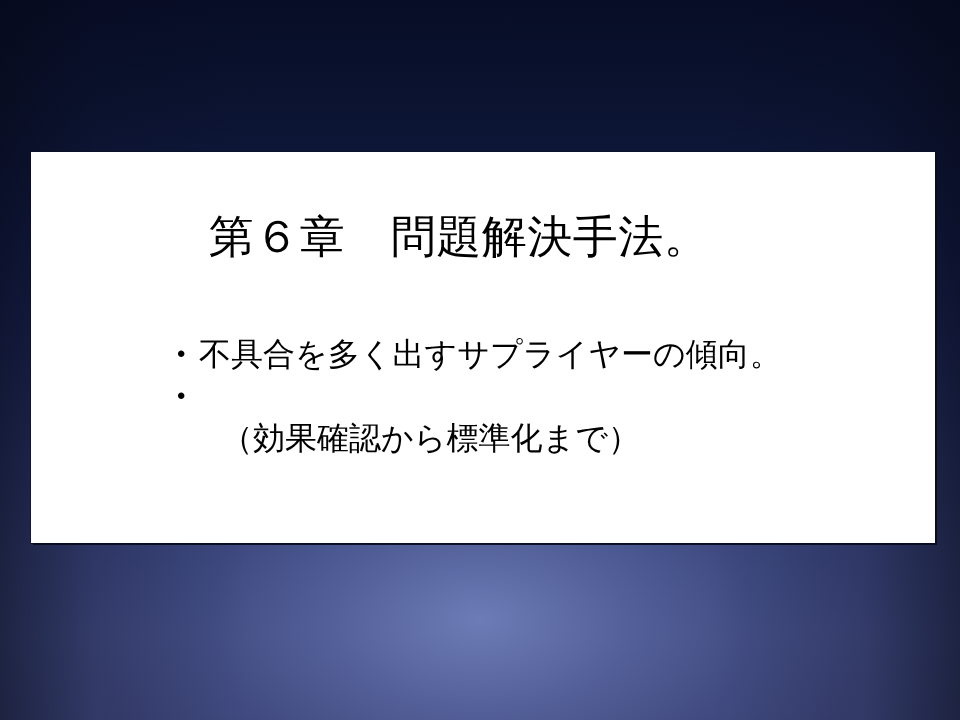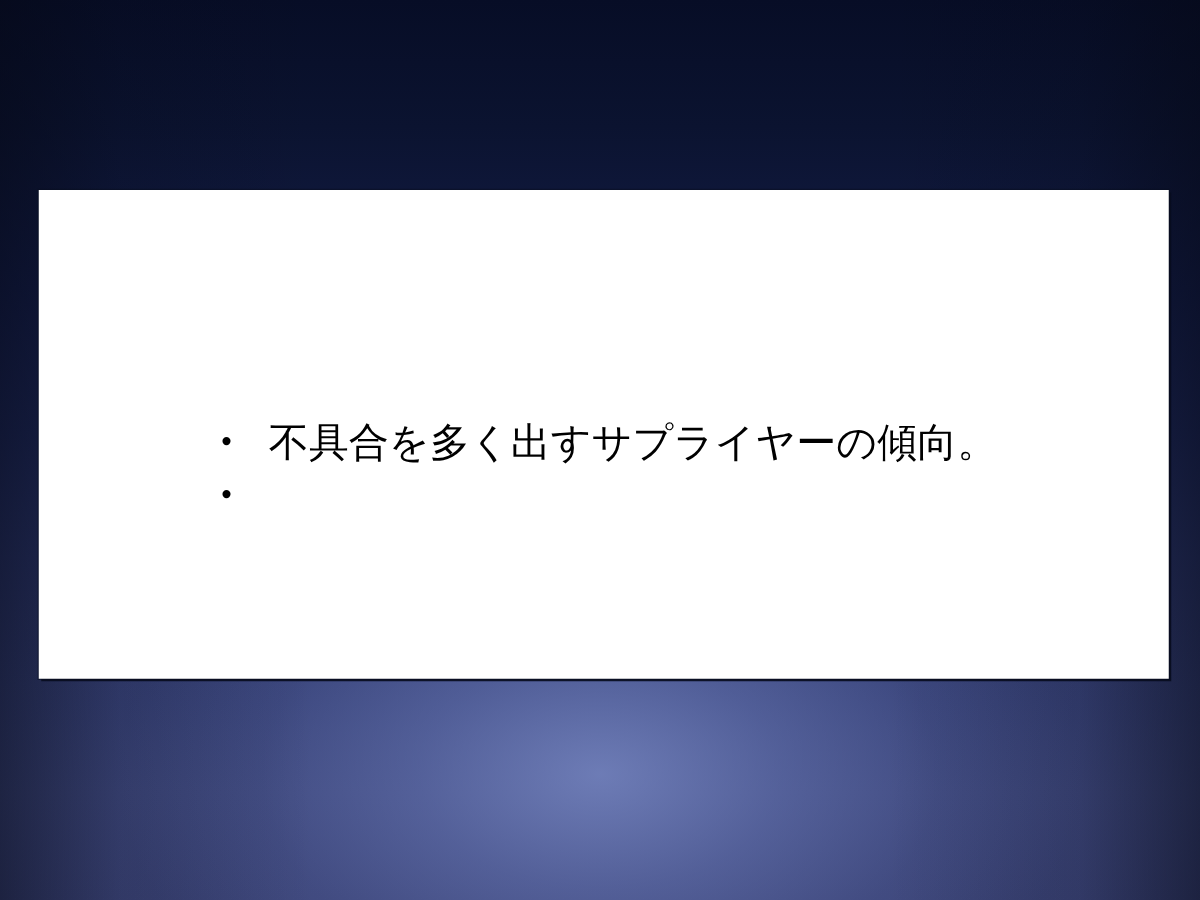--- a/index.html
+++ b/index.html
@@ -96,47 +96,48 @@
     width: 22px;
     font-size: 24px;
     line-height: 42px;
     text-align: left;
     color: #000000;
   }
   .bullet-text {
     flex: 1 1 auto;
     white-space: pre-line;
     text-indent: 0;
-    margin-left: 16px;
   }
   .bullet-text .cont {
     display: block;
     padding-left: 22px;
   }
 </style>
 </head>
 <body>
 
 <div id="slide">
 
   <div class="bg-base"></div>
   <div class="bg-glow"></div>
   <div class="bg-vignette"></div>
 
   <div class="card">
 
+    <div class="slide-title">第６章　問題解決手法。</div>
 
     <div class="body-block">
 
       <div class="bullet-row">
         <span class="bullet-mark">•</span>
         <span class="bullet-text">不具合を多く出すサプライヤーの傾向。</span>
       </div>
 
       <div class="bullet-row">
         <span class="bullet-mark">•</span>
         <span class="bullet-text">
+          <span class="cont">（効果確認から標準化まで）</span>
         </span>
       </div>
 
     </div>
   </div>
 </div>
 
 </body></html>

